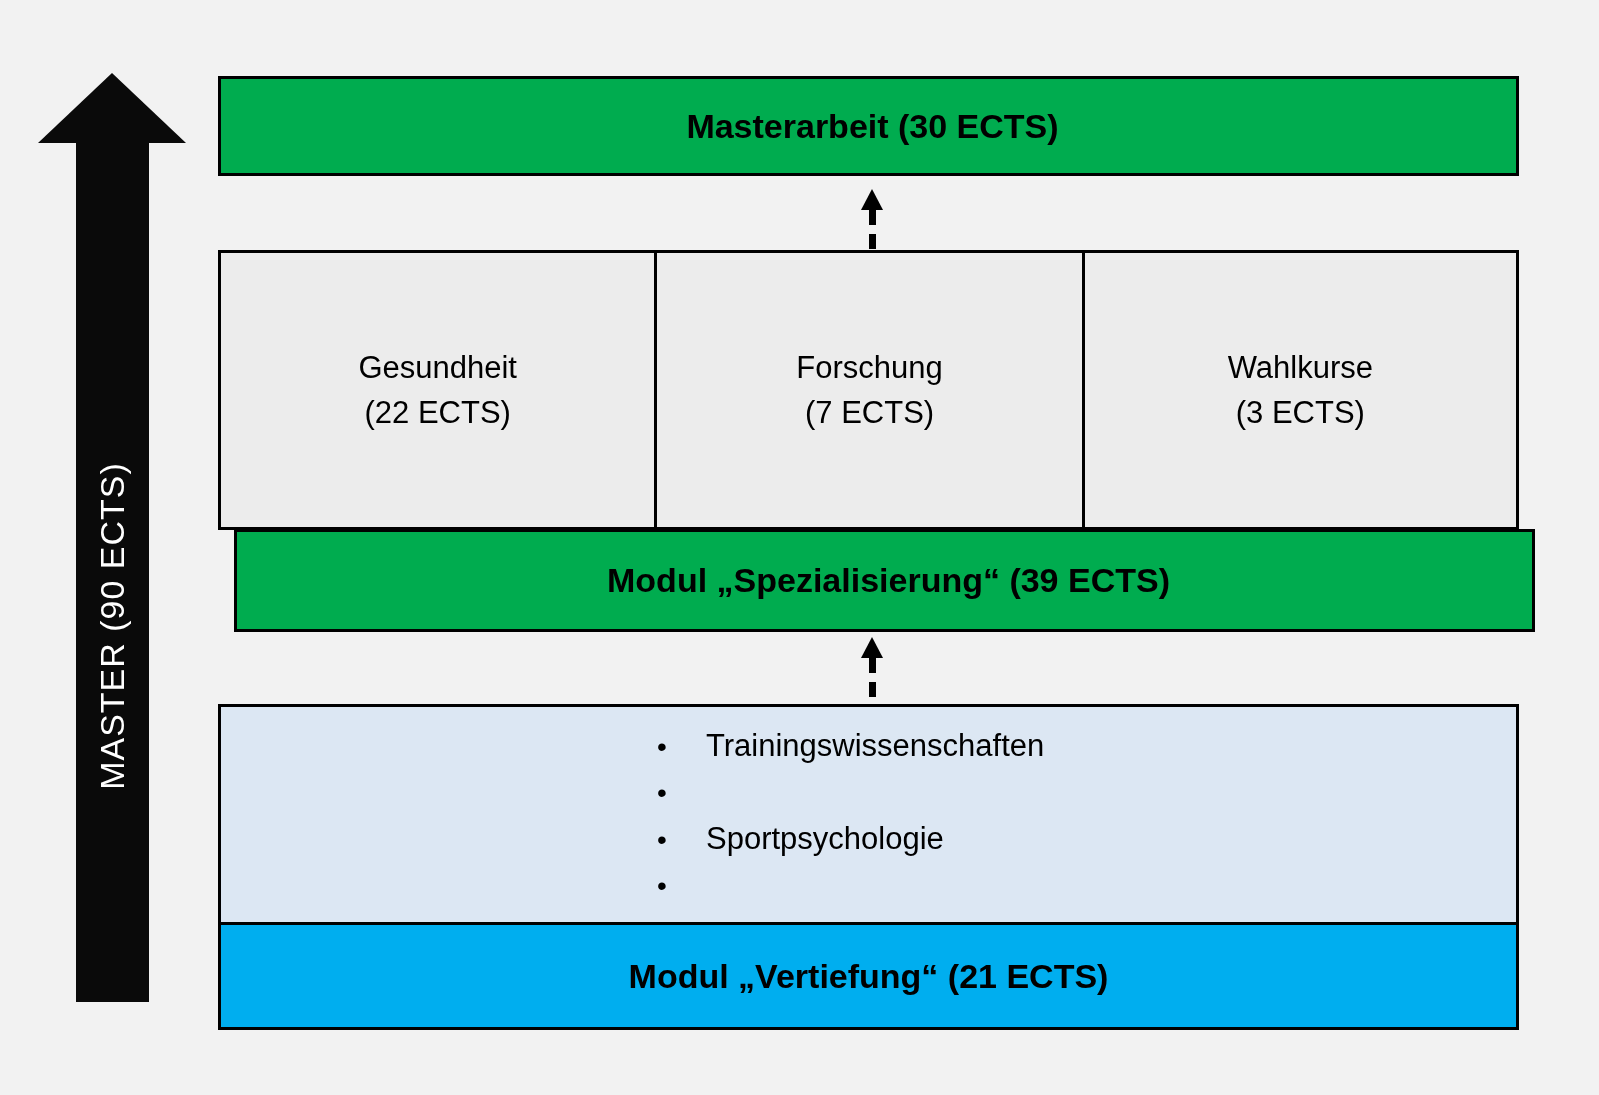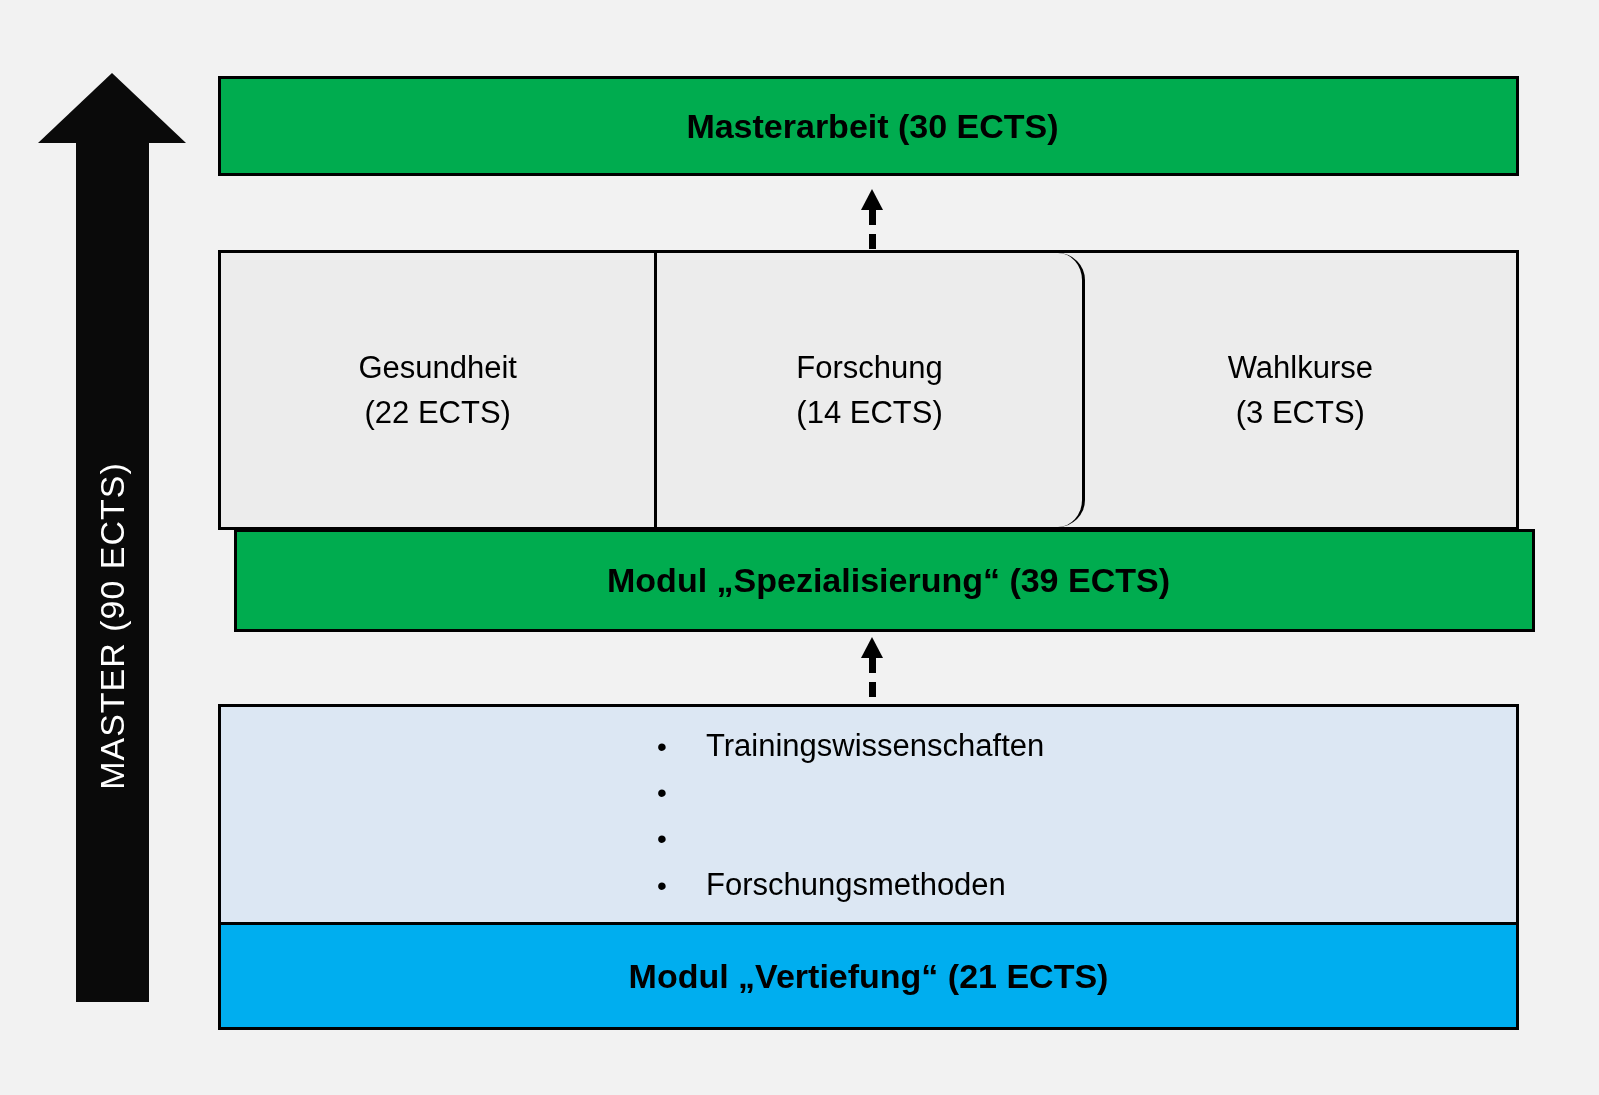--- a/index.html
+++ b/index.html
@@ -92,21 +92,21 @@
     flex-direction: column;
     align-items: center;
     justify-content: center;
     font-size: 31px;
     line-height: 45px;
     color: #000;
     text-align: center;
     background: var(--gray-box);
   }
   .spec-box-1 { width: 33.7%; border-right: 3px solid var(--border); }
-  .spec-box-2 { width: 33.0%; border-right: 3px solid var(--border); border-radius: 27px; }
+  .spec-box-2 { width: 33.0%; border-right: 3px solid var(--border); }
   .spec-box-3 { width: 33.3%; }
 
   
   .vertiefung-box {
     position: absolute;
     left: 218px;
     top: 704px;
     width: 1301px;
     height: 221px;
     background: var(--light-blue);
@@ -176,21 +176,21 @@
     <div class="dash"></div>
   </div>
 
   <div class="spec-row">
     <div class="spec-box spec-box-1">
       <span>Gesundheit</span>
       <span>(22 ECTS)</span>
     </div>
     <div class="spec-box spec-box-2">
       <span>Forschung</span>
-      <span>(14 ECTS)</span>
+      <span>(7 ECTS)</span>
     </div>
     <div class="spec-box spec-box-3">
       <span>Wahlkurse</span>
       <span>(3 ECTS)</span>
     </div>
   </div>
 
   <div class="bar green bar-spezialisierung">
     <span>Modul „Spezialisierung“ (39 ECTS)</span>
   </div>
@@ -204,24 +204,24 @@
     <ul class="vertiefung-list">
       <li>
         <span class="bullet">•</span>
         <span>Trainingswissenschaften</span>
       </li>
       <li>
         <span class="bullet">•</span>
       </li>
       <li>
         <span class="bullet">•</span>
-      </li>
-      <li>
-        <span class="bullet">•</span>
-        <span>Forschungsmethoden</span>
+        <span>Sportpsychologie</span>
+      </li>
+      <li>
+        <span class="bullet">•</span>
       </li>
     </ul>
   </div>
 
   <div class="bar cyan bar-vertiefung">
     <span>Modul „Vertiefung“ (21 ECTS)</span>
   </div>
 
 </div>
 

